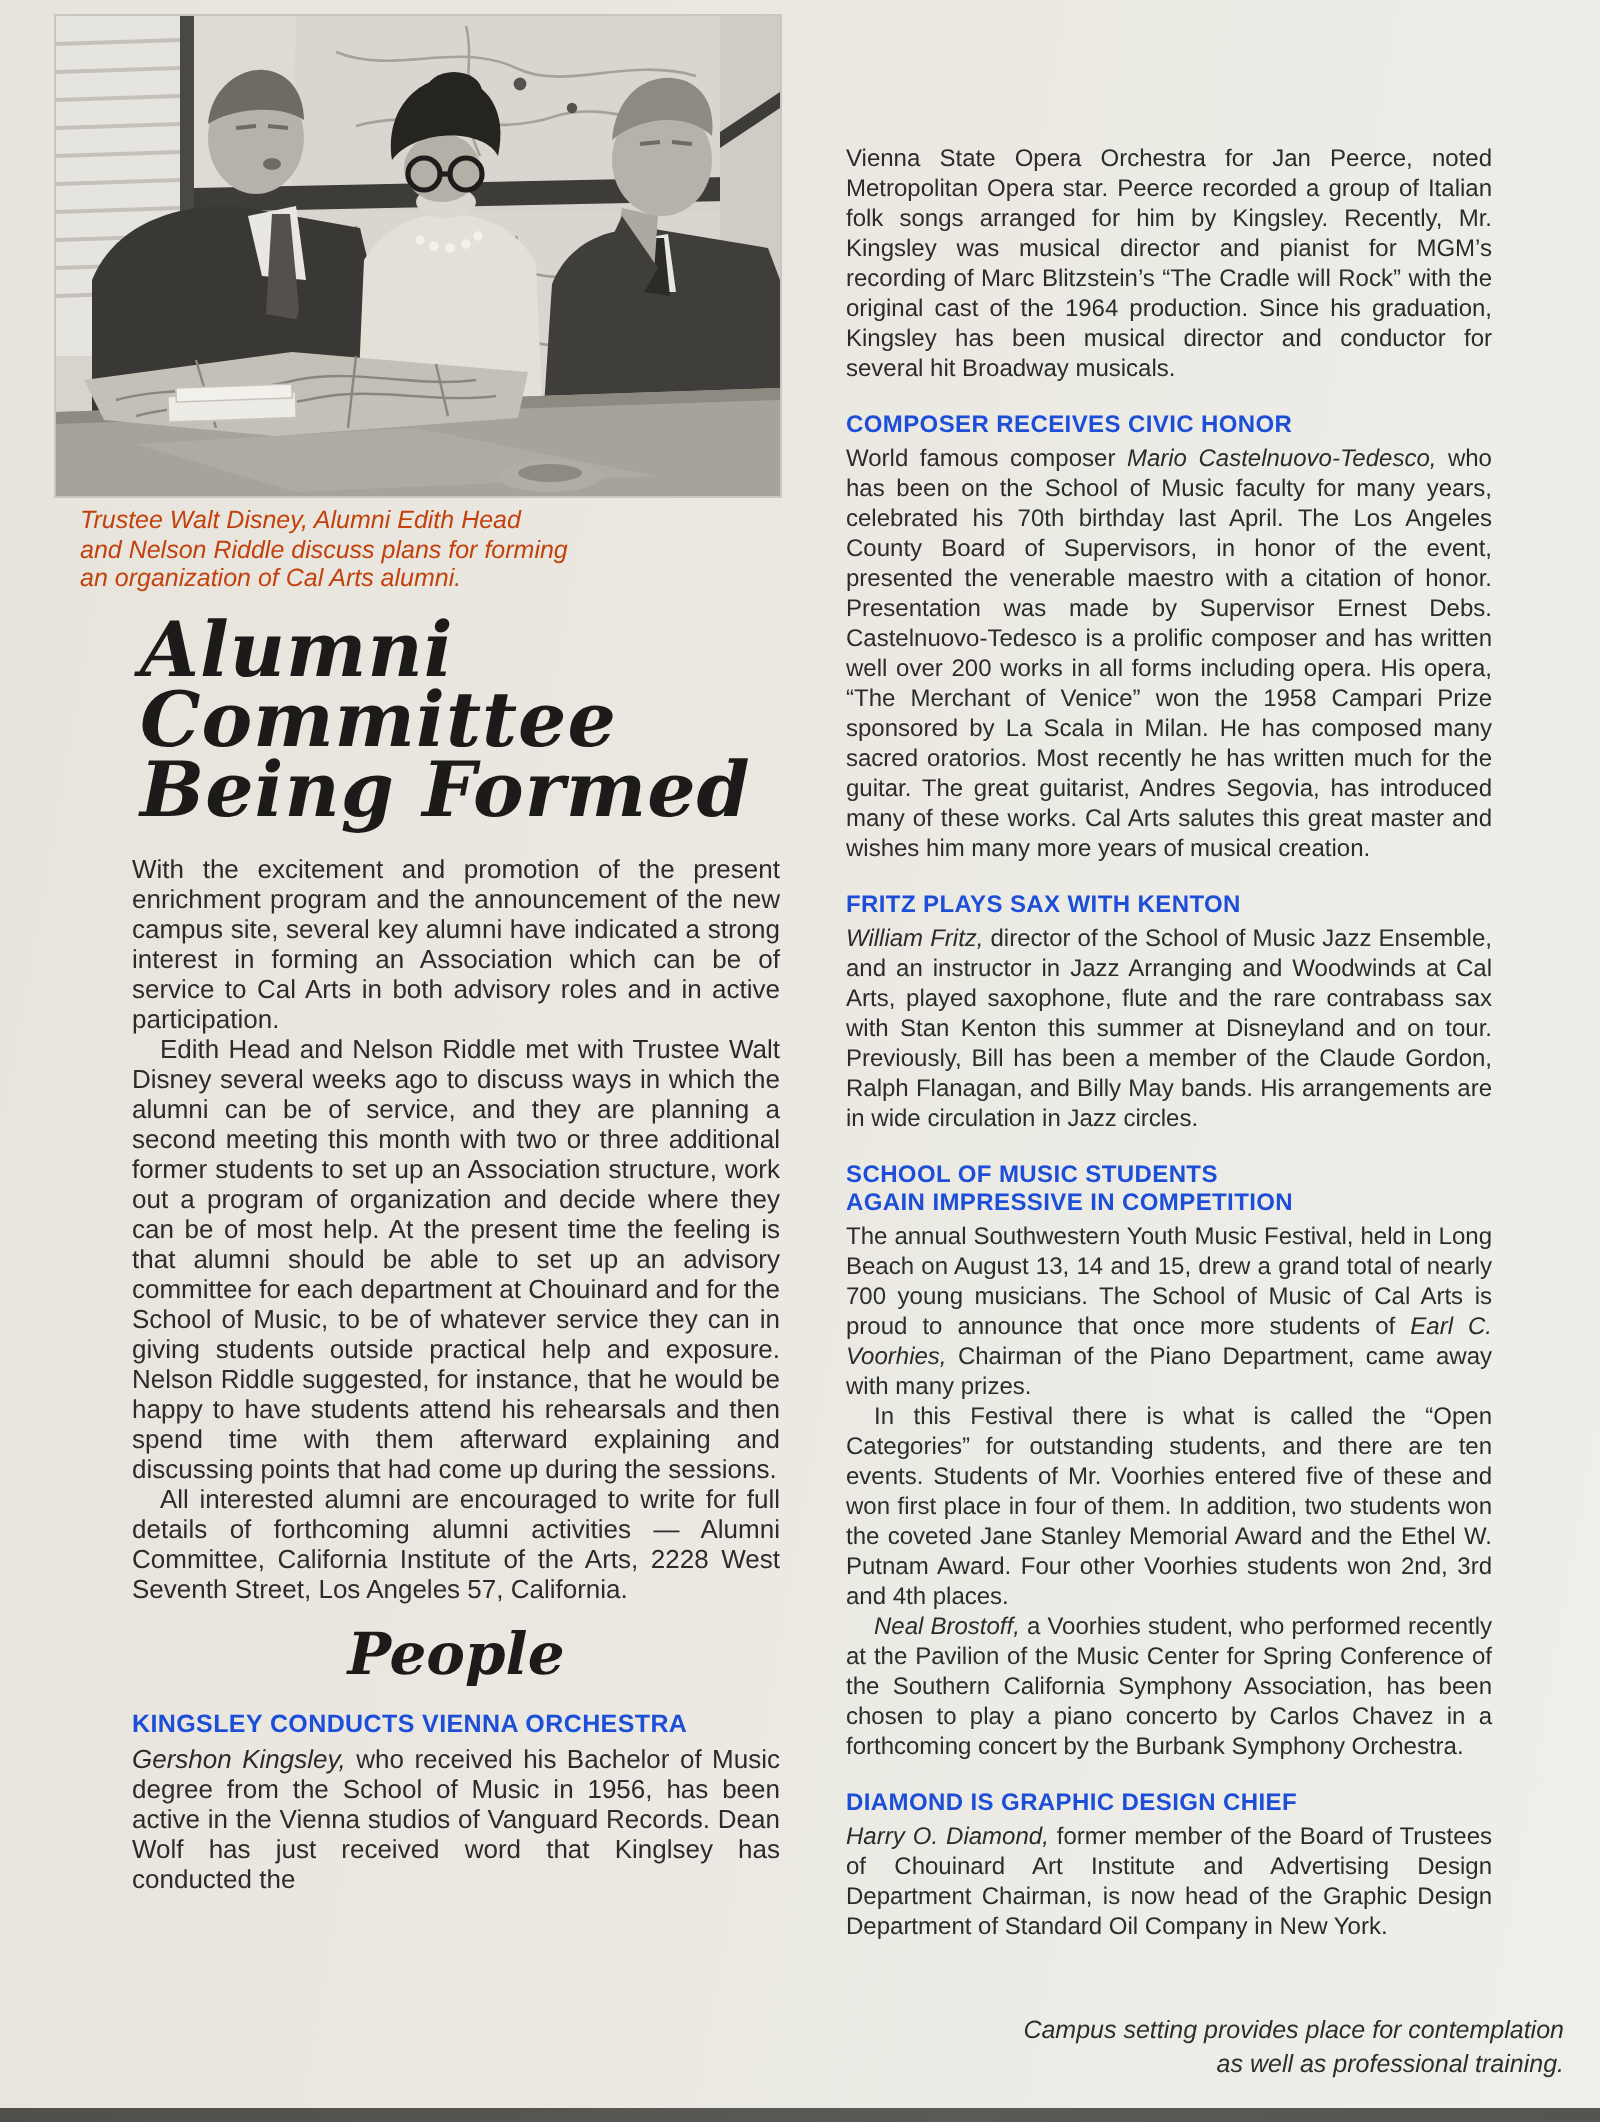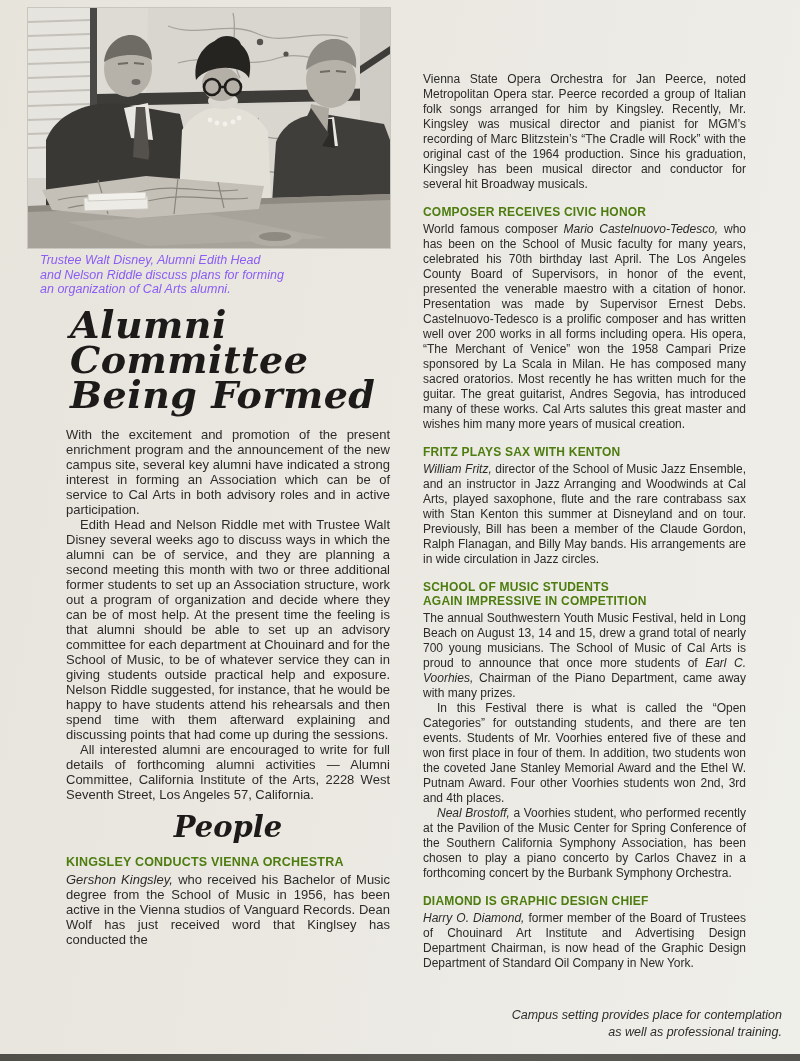--- a/index.html
+++ b/index.html
@@ -6,42 +6,42 @@
   body{
     width:800px;height:1061px;position:relative;overflow:hidden;
     background:linear-gradient(100deg,#e7e4dc 0%,#eae8e1 45%,#efefea 100%);
     font-family:"Liberation Sans",sans-serif;color:#2c2b29;
     -webkit-font-smoothing:antialiased;
   }
   .photo{position:absolute;left:28px;top:8px;width:362px;height:240px;background:#cfccc5;box-shadow:0 0 0 1px #c9c6bf;}
   .photo svg{display:block;width:100%;height:100%;}
   .photo-caption{
     position:absolute;left:40px;top:253px;width:320px;
-    font-style:italic;font-size:12.5px;line-height:14.6px;color:#8b5cf6;white-space:pre-line;
+    font-style:italic;font-size:12.5px;line-height:14.6px;color:#c2410c;white-space:pre-line;
   }
   .headline{
     position:absolute;left:70px;top:307px;width:320px;
     font-family:"DejaVu Serif",serif;font-style:italic;font-weight:bold;
     font-size:38px;line-height:35px;letter-spacing:.5px;color:#1c1b19;white-space:pre-line;
   }
   .left-col{position:absolute;left:66px;top:396px;width:324px;margin-top:31px;}
   .right-col{position:absolute;left:423px;top:72px;width:323px;}
   .body-text p{margin:0;text-align:justify;}
   .left-col .body-text{font-size:13px;line-height:15px;}
   .right-col{font-size:12px;line-height:15px;}
   .right-col p{margin:0;text-align:justify;}
   .ind{text-indent:14px;}
   .em{font-style:italic;}
   .people{
     margin:7px 0 0 0;text-align:center;
     font-family:"DejaVu Serif",serif;font-style:italic;font-weight:bold;
     font-size:29px;line-height:36px;color:#1c1b19;
   }
   .sec-header{
-    font-weight:bold;font-size:12px;line-height:14px;letter-spacing:.2px;color:#4d7c0f;
+    font-weight:bold;font-size:12px;line-height:14px;letter-spacing:.2px;color:#1d4ed8;
     margin:13px 0 3px 0;white-space:pre-line;text-align:left;
   }
   .left-col .sec-header{font-size:12.5px;margin:10px 0 3px 0;}
   .footer-caption{
     position:absolute;right:18px;top:1007px;width:420px;text-align:right;
     font-style:italic;font-size:12.5px;line-height:17px;color:#2e2d2b;white-space:pre-line;
   }
   .bottom-band{
     position:absolute;left:0;right:0;bottom:0;height:7px;
     background:linear-gradient(to right,#514f4a,#5b5953 60%,#565450);

